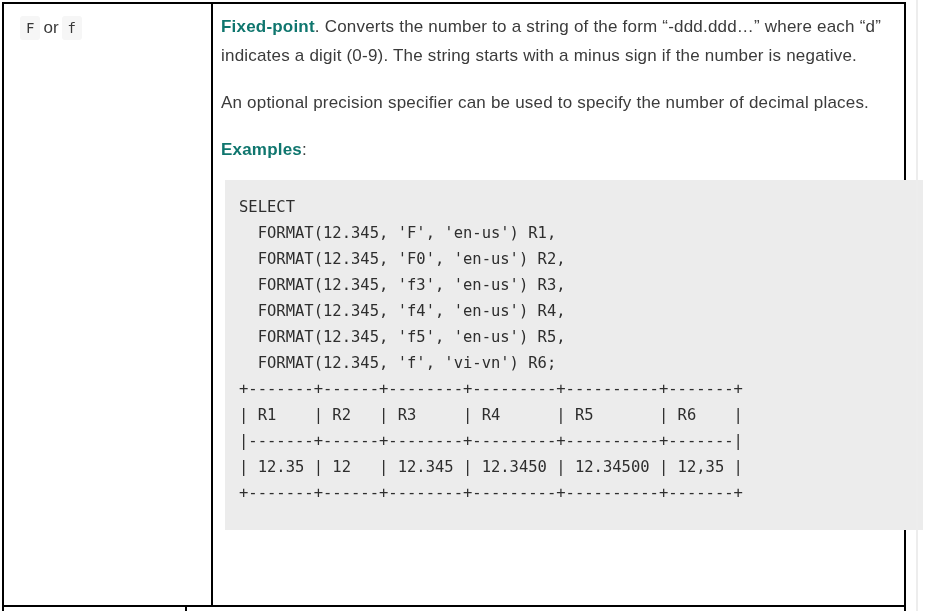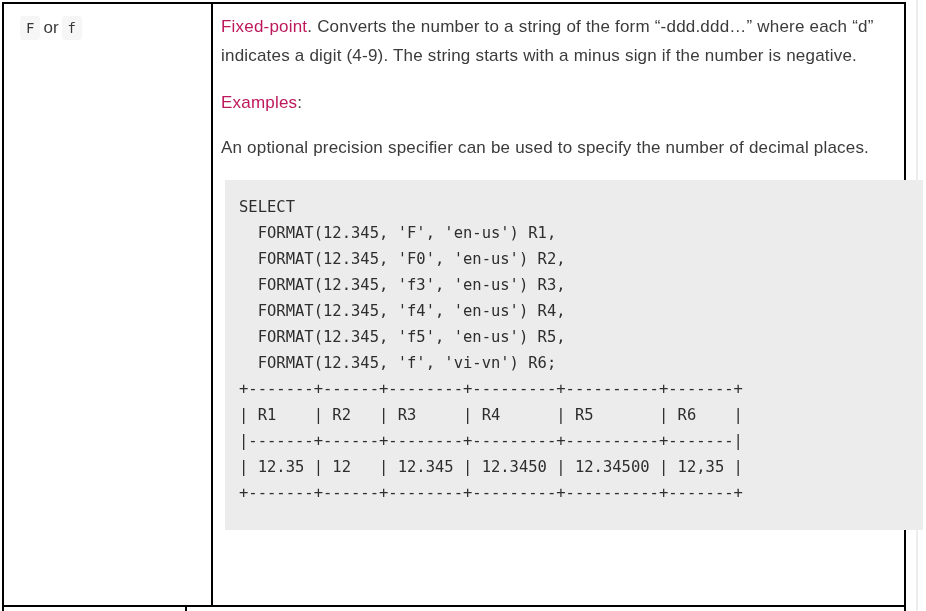--- a/index.html
+++ b/index.html
@@ -60,21 +60,21 @@
     min-width:0;
   }
   .para {
     margin:0 0 18px 2px;
     font-size:17px;
     line-height:29px;
     letter-spacing:0.2px;
     color:#3b3b3b;
     max-width:690px;
   }
-  .para b { font-weight:400; color:#be185d; }
+  .para b { font-weight:700; color:#0f766e; }
   .examples-para { margin-bottom:16px; }
   .code-block {
     margin:6px;
     background:#ececec;
     width:698px;
     box-sizing:border-box;
     padding:14px 10px 24px 14px;
     font-family:"DejaVu Sans Mono","Liberation Mono",monospace;
     font-size:15.5px;
     line-height:26px;
@@ -94,25 +94,25 @@
 <div class="page">
 
   <div class="doc-row">
 
     <div class="cell-left">
       <span class="inline-code">F</span><span class="sep-text">or</span><span class="inline-code">f</span>
     </div>
 
     <div class="cell-right">
 
-      <p class="para"><b>Fixed-point</b><span>. Converts the number to a string of the form “-ddd.ddd…” where each “d” indicates a digit (4-9). The string starts with a minus sign if the number is negative.</span></p>
+      <p class="para"><b>Fixed-point</b><span>. Converts the number to a string of the form “-ddd.ddd…” where each “d” indicates a digit (0-9). The string starts with a minus sign if the number is negative.</span></p>
+
+      <p class="para">An optional precision specifier can be used to specify the number of decimal places.</p>
 
       <p class="para examples-para"><b>Examples</b><span>:</span></p>
-
-      <p class="para">An optional precision specifier can be used to specify the number of decimal places.</p>
 
       <pre class="code-block"><code>SELECT
   FORMAT(12.345, 'F', 'en-us') R1,
   FORMAT(12.345, 'F0', 'en-us') R2,
   FORMAT(12.345, 'f3', 'en-us') R3,
   FORMAT(12.345, 'f4', 'en-us') R4,
   FORMAT(12.345, 'f5', 'en-us') R5,
   FORMAT(12.345, 'f', 'vi-vn') R6;</code><code>+-------+------+--------+---------+----------+-------+
 | R1    | R2   | R3     | R4      | R5       | R6    |
 |-------+------+--------+---------+----------+-------|

